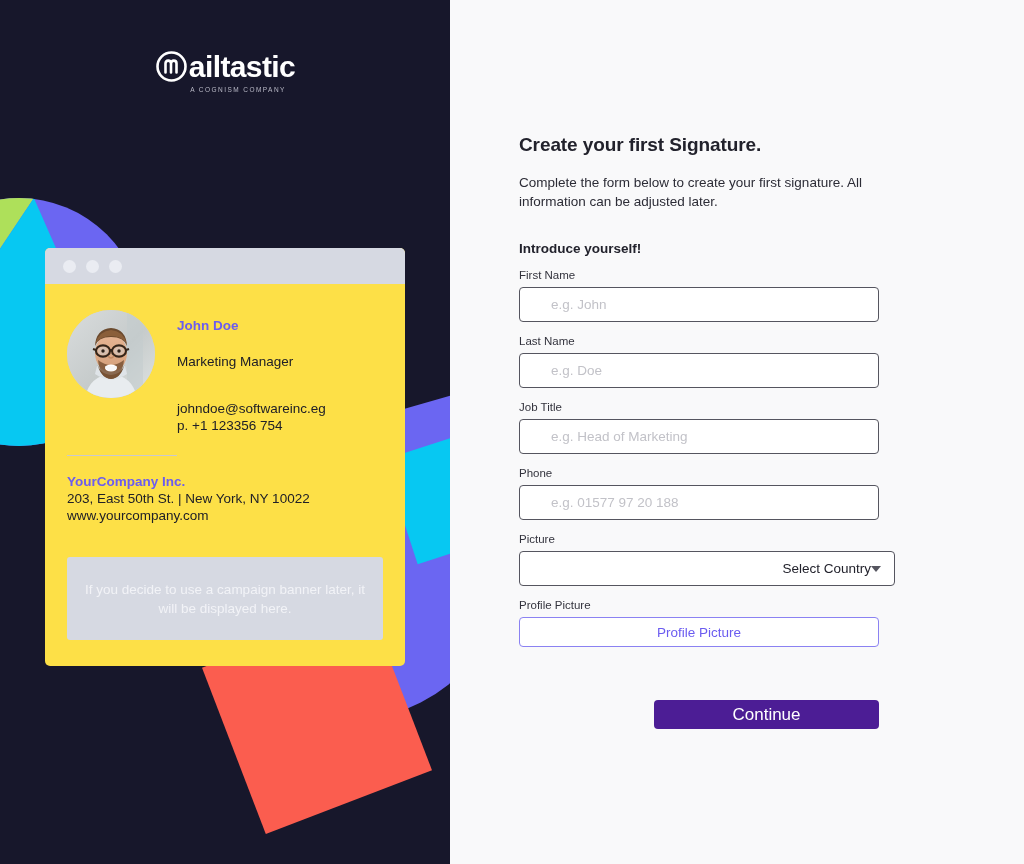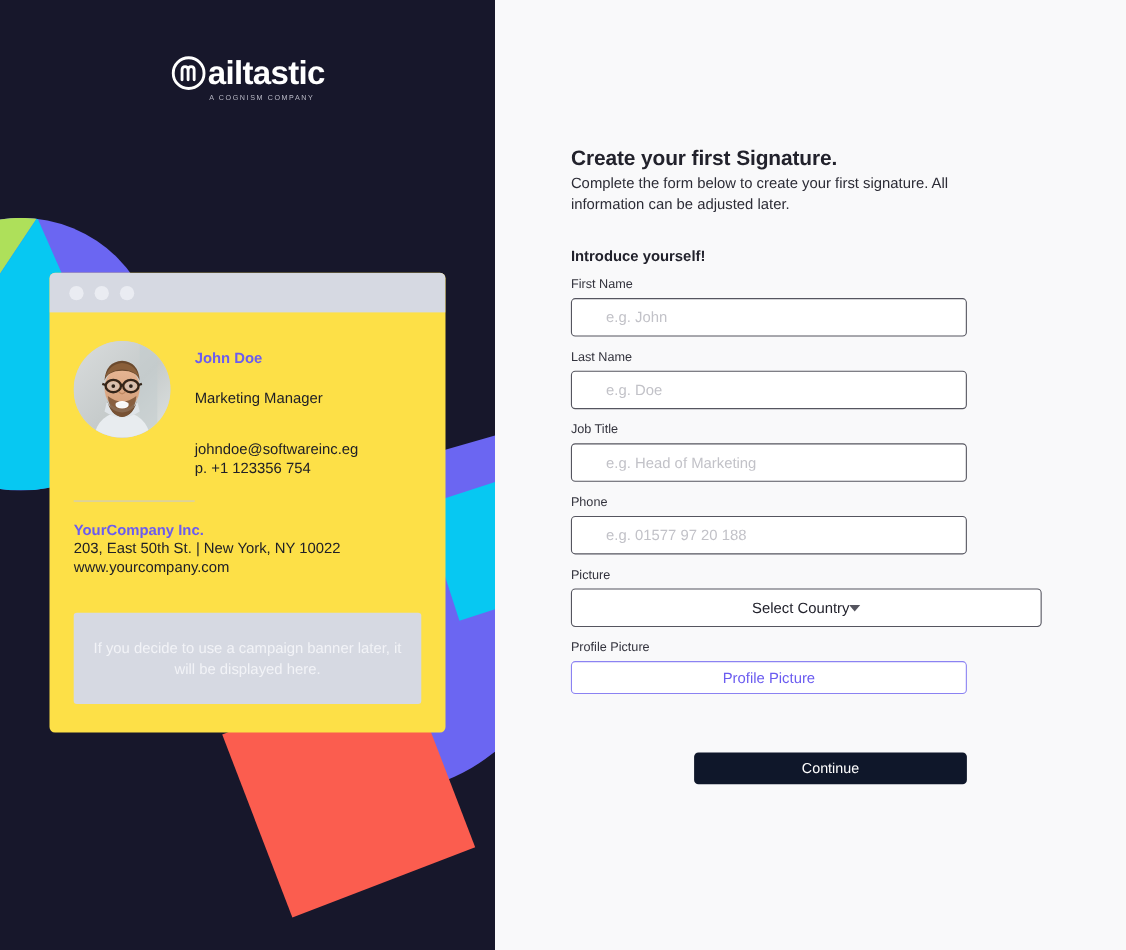--- a/index.html
+++ b/index.html
@@ -242,20 +242,21 @@
     width: 360px;
   }
   .form-title {
     font-size: 19px;
     font-weight: 700;
     color: #22222c;
     letter-spacing: -0.1px;
     line-height: 24px;
   }
   .form-desc {
+    margin-top: 16px;
     font-size: 13.5px;
     color: #2c2c36;
     line-height: 19px;
   }
   .form-section {
     margin-top: 30px;
     font-size: 13.5px;
     font-weight: 700;
     color: #22222c;
   }
@@ -274,29 +275,29 @@
     background: #ffffff;
     padding: 0 31px;
     font-family: "Liberation Sans", sans-serif;
     font-size: 13.5px;
     color: #22222c;
     outline: none;
   }
   .text-input::placeholder { color: #c2c2c8; }
 
   .select-box {
-    width: 428px;
+    width: 376px;
     height: 35px;
     border: 1px solid #55555f;
     border-radius: 4px;
     background: #ffffff;
     padding: 16px 13px;
     display: flex;
     align-items: center;
-    justify-content: center;
+    justify-content: flex-end;
     font-size: 13.5px;
     color: #22222c;
     cursor: pointer;
   }
   .chev {
     width: 0; height: 0;
     border-left: 5px solid transparent;
     border-right: 5px solid transparent;
     border-top: 6px solid #55555f;
   }
@@ -315,28 +316,28 @@
     justify-content: center;
     cursor: pointer;
   }
 
   .continue-row {
     margin-top: 53px;
     display: flex;
     justify-content: flex-end;
   }
   .continue-btn {
-    width: 248px;
+    width: 225px;
     height: 29px;
-    background: #0f172a;
+    background: #4c1d95;
     border: none;
     border-radius: 4px;
     color: #ffffff;
     font-family: "Liberation Sans", sans-serif;
-    font-size: 13px;
+    font-size: 17px;
     cursor: pointer;
     display: flex;
     align-items: center;
     justify-content: center;
   }
 </style>
 </head>
 <body>
 
 <div class="page">

